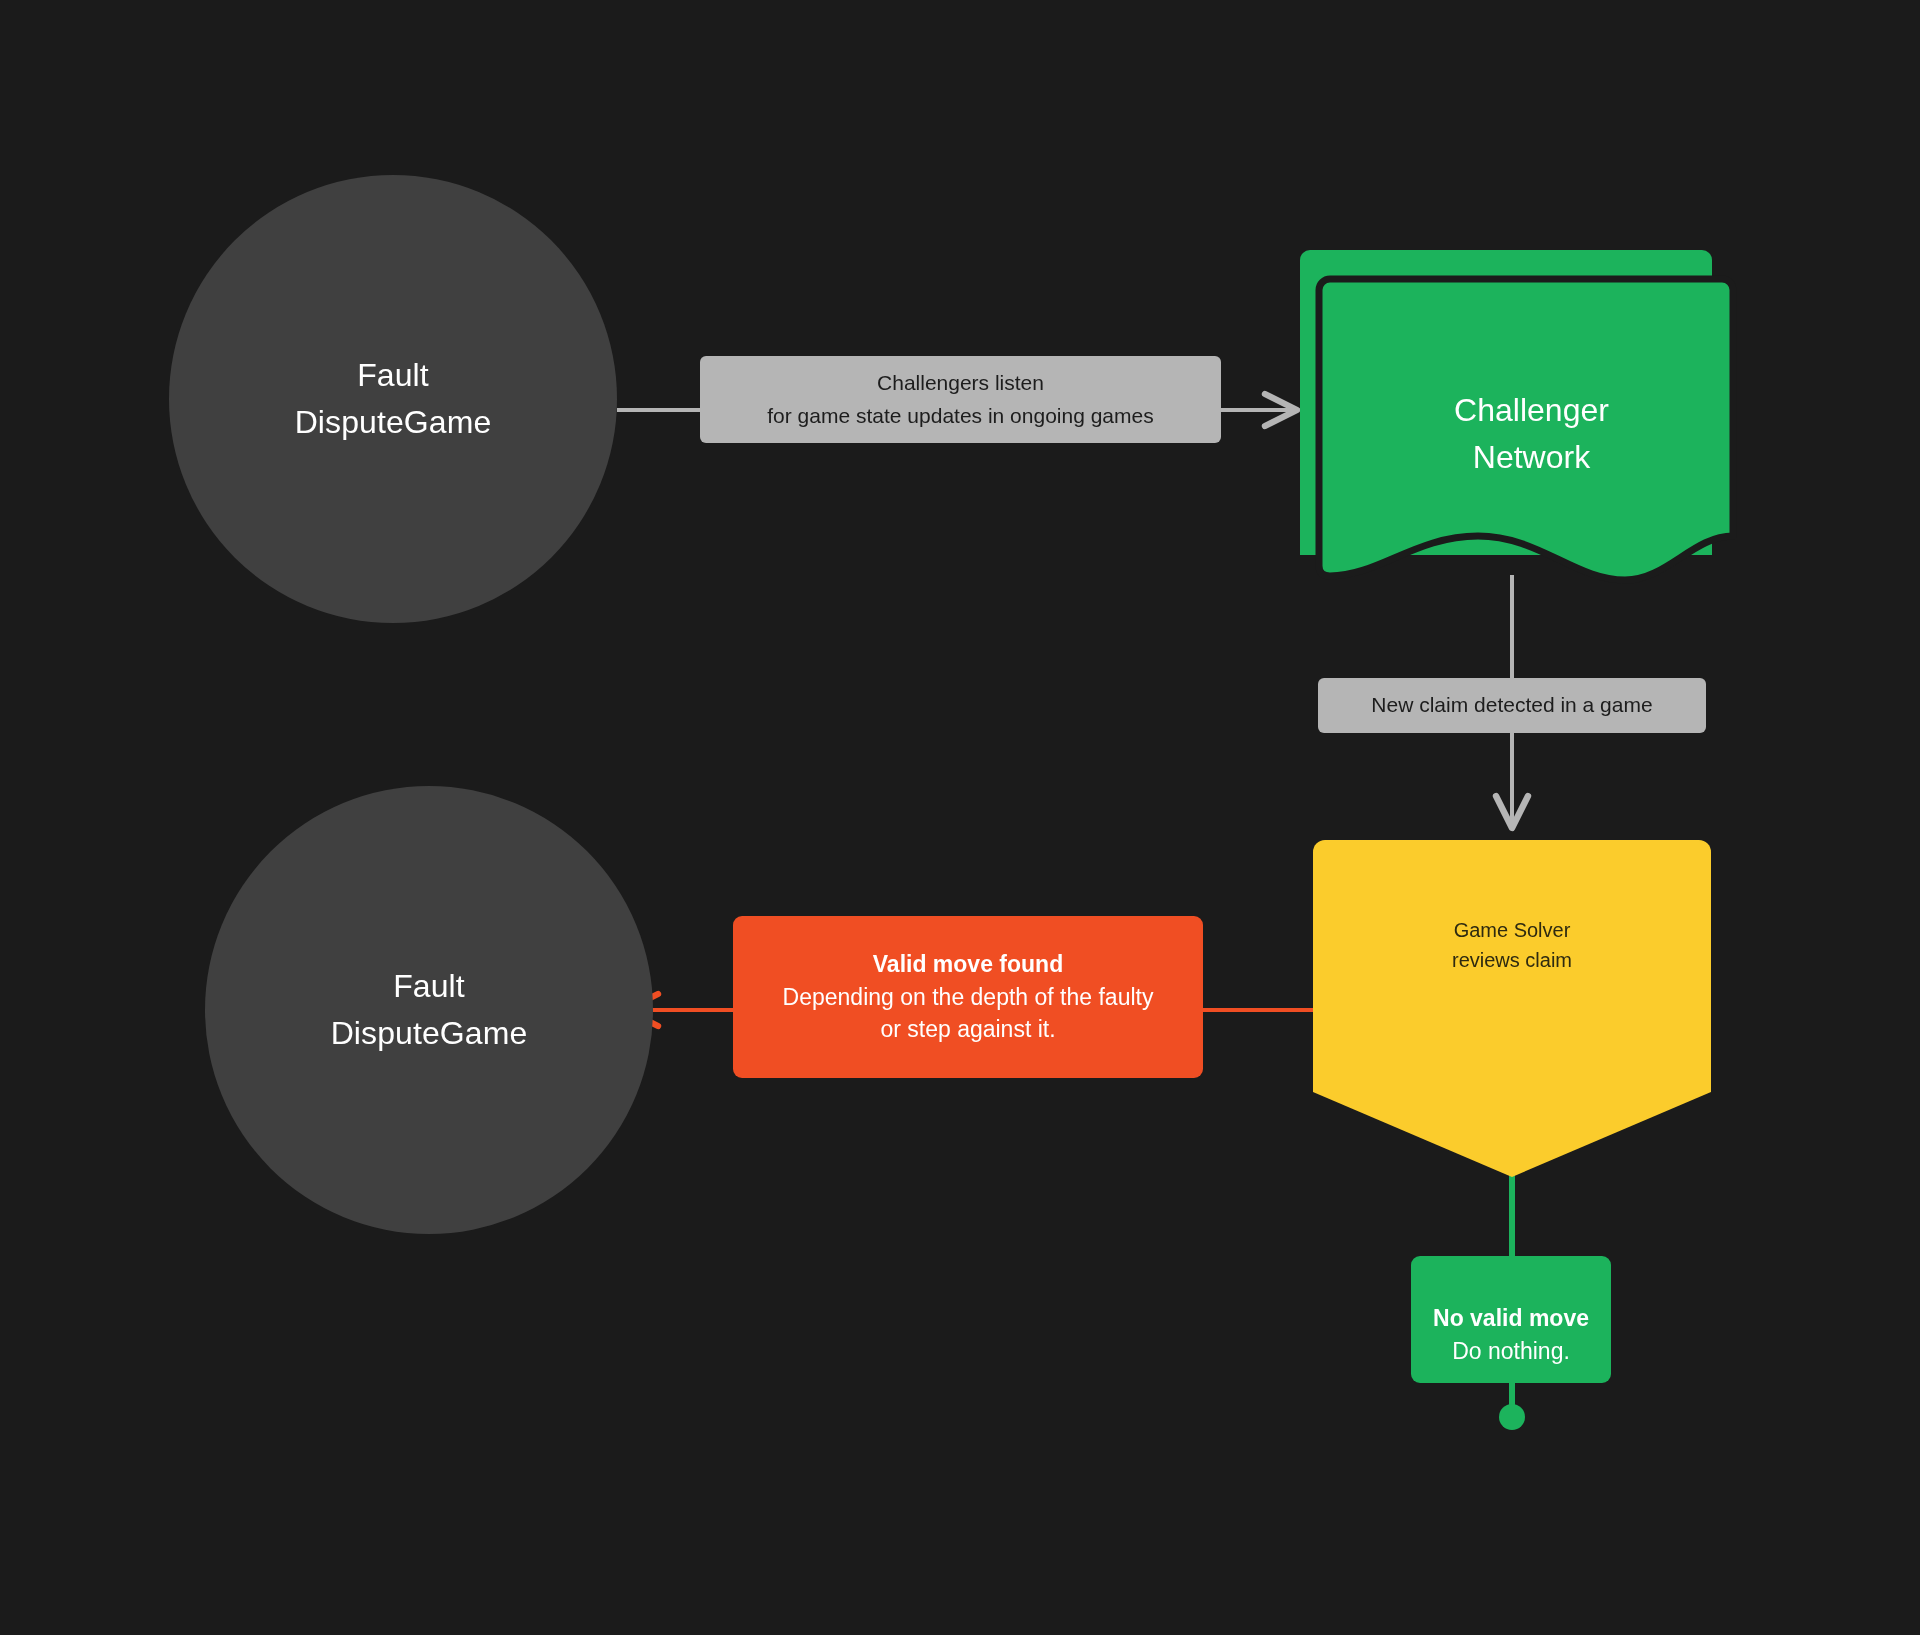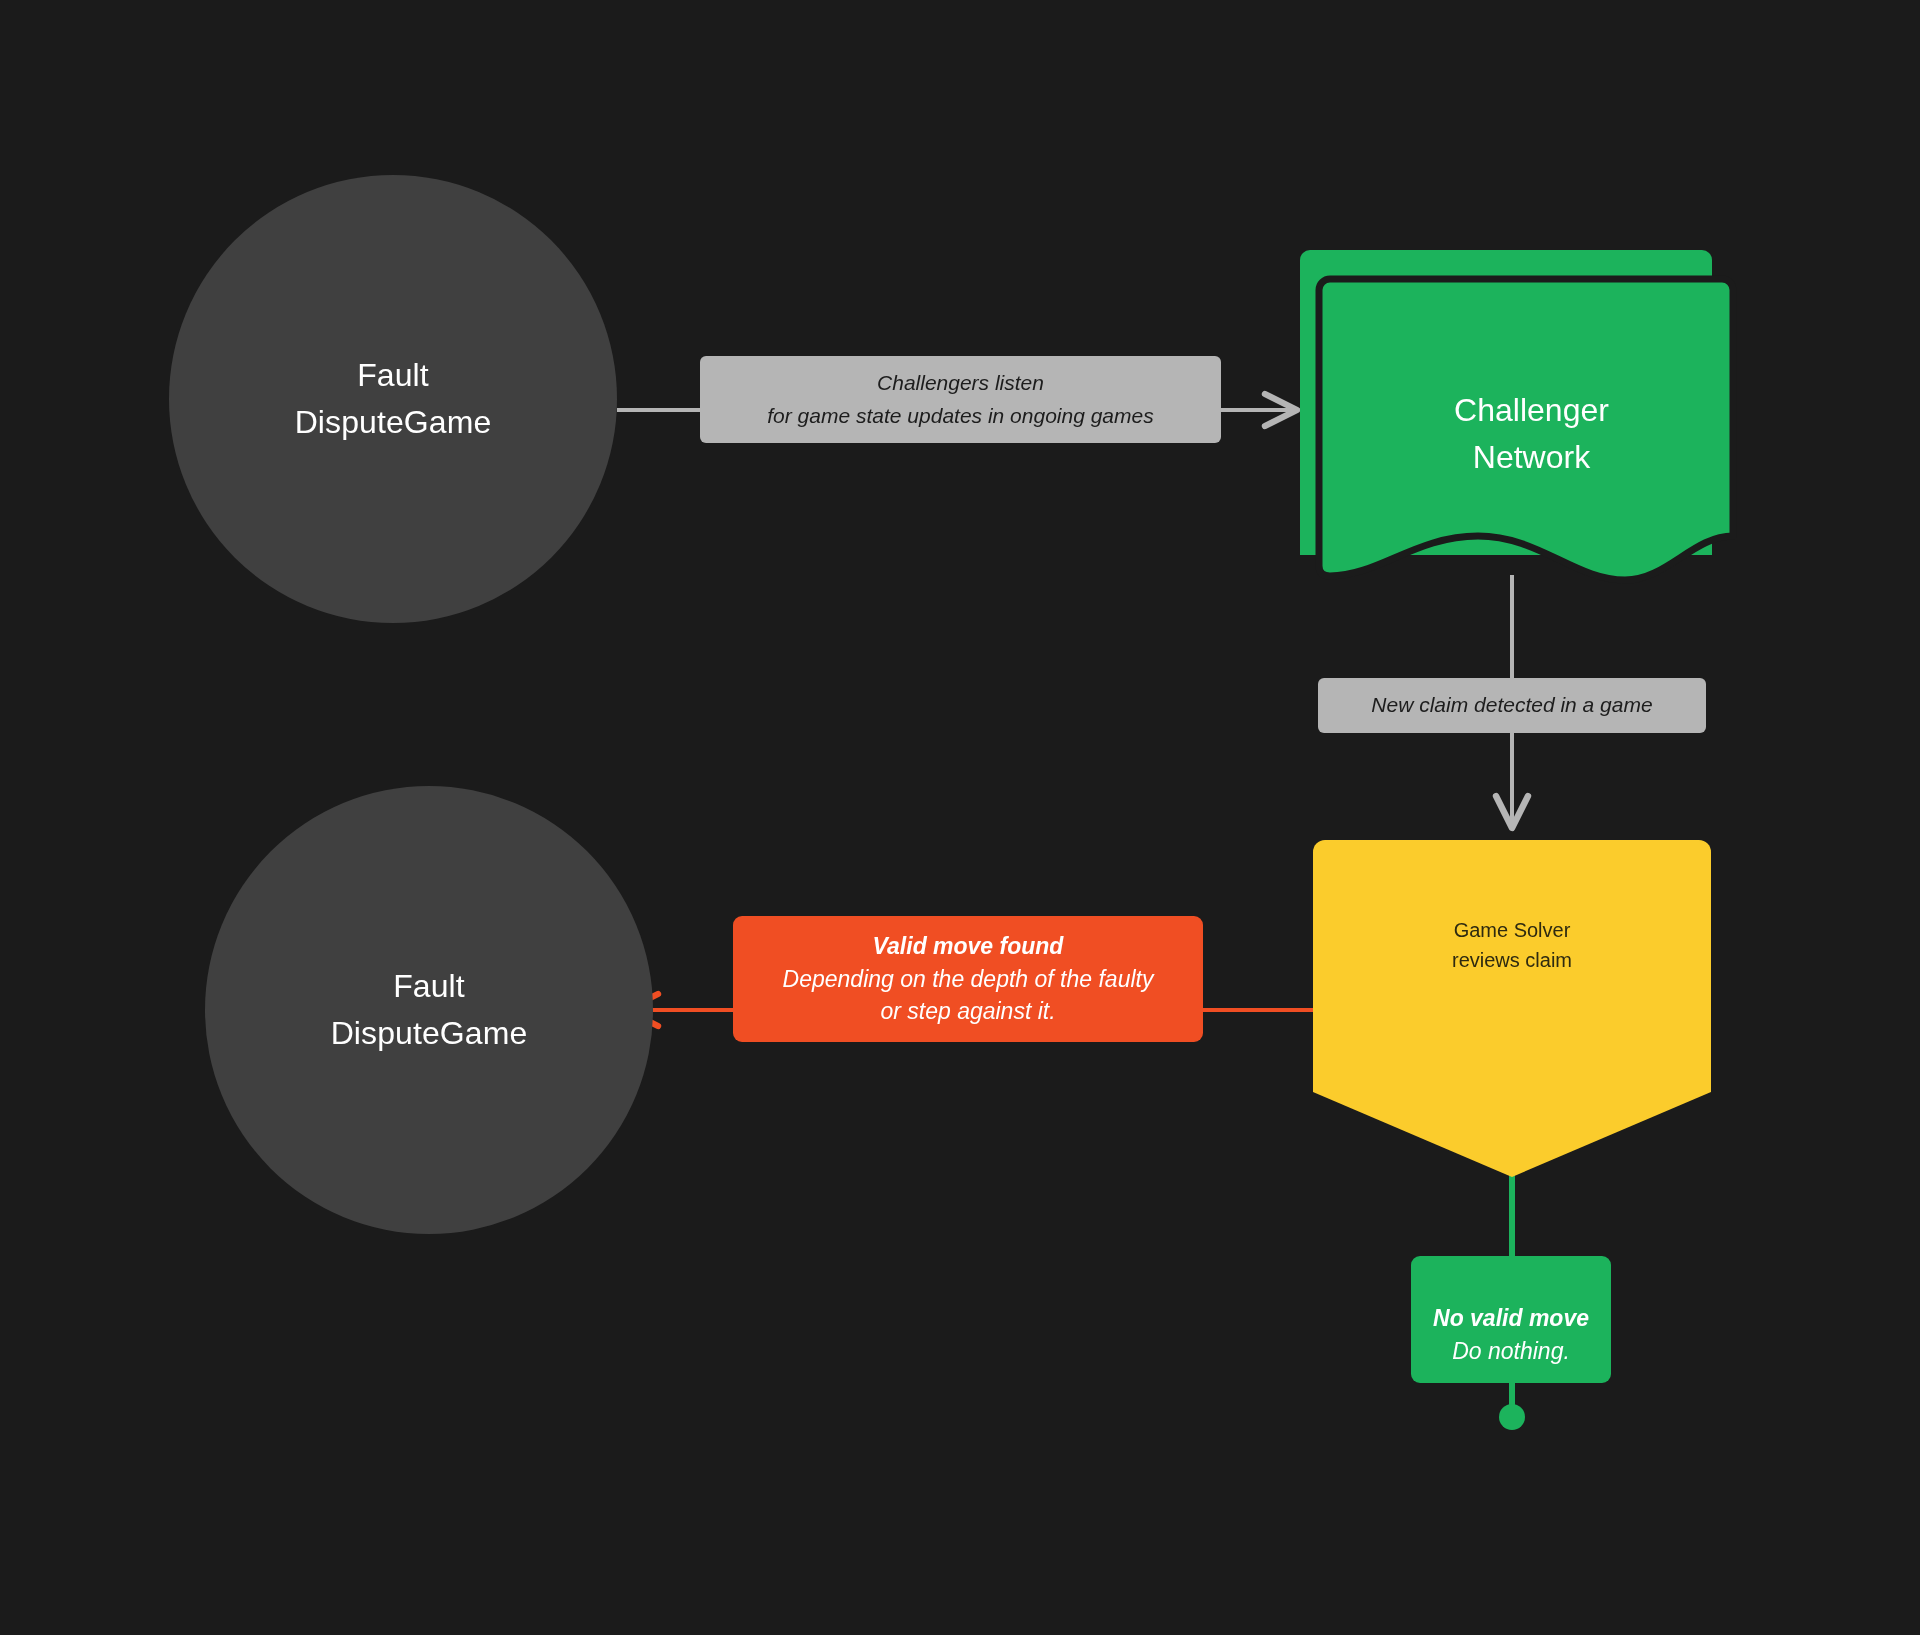--- a/index.html
+++ b/index.html
@@ -69,30 +69,29 @@
     position: absolute;
     background: #b5b5b5;
     color: #1d1d1d;
     border-radius: 6px;
     font-size: 21px;
     line-height: 1.55;
     text-align: center;
     padding: 11px 16px;
     box-sizing: border-box;
     white-space: nowrap;
-    font-style: italic;
   }
   .edge-label span { display: block; }
 
   .edge-label.red {
     background: #f04e23;
     color: #ffffff;
     font-size: 23px;
     line-height: 1.42;
-    padding: 14px 18px;
+    padding: 32px 18px;
     border-radius: 9px;
   }
   .edge-label.red .lbl-title {
     font-weight: bold;
   }
   .edge-label.green {
     background: #1cb35c;
     color: #ffffff;
     font-size: 23px;
     line-height: 1.45;

